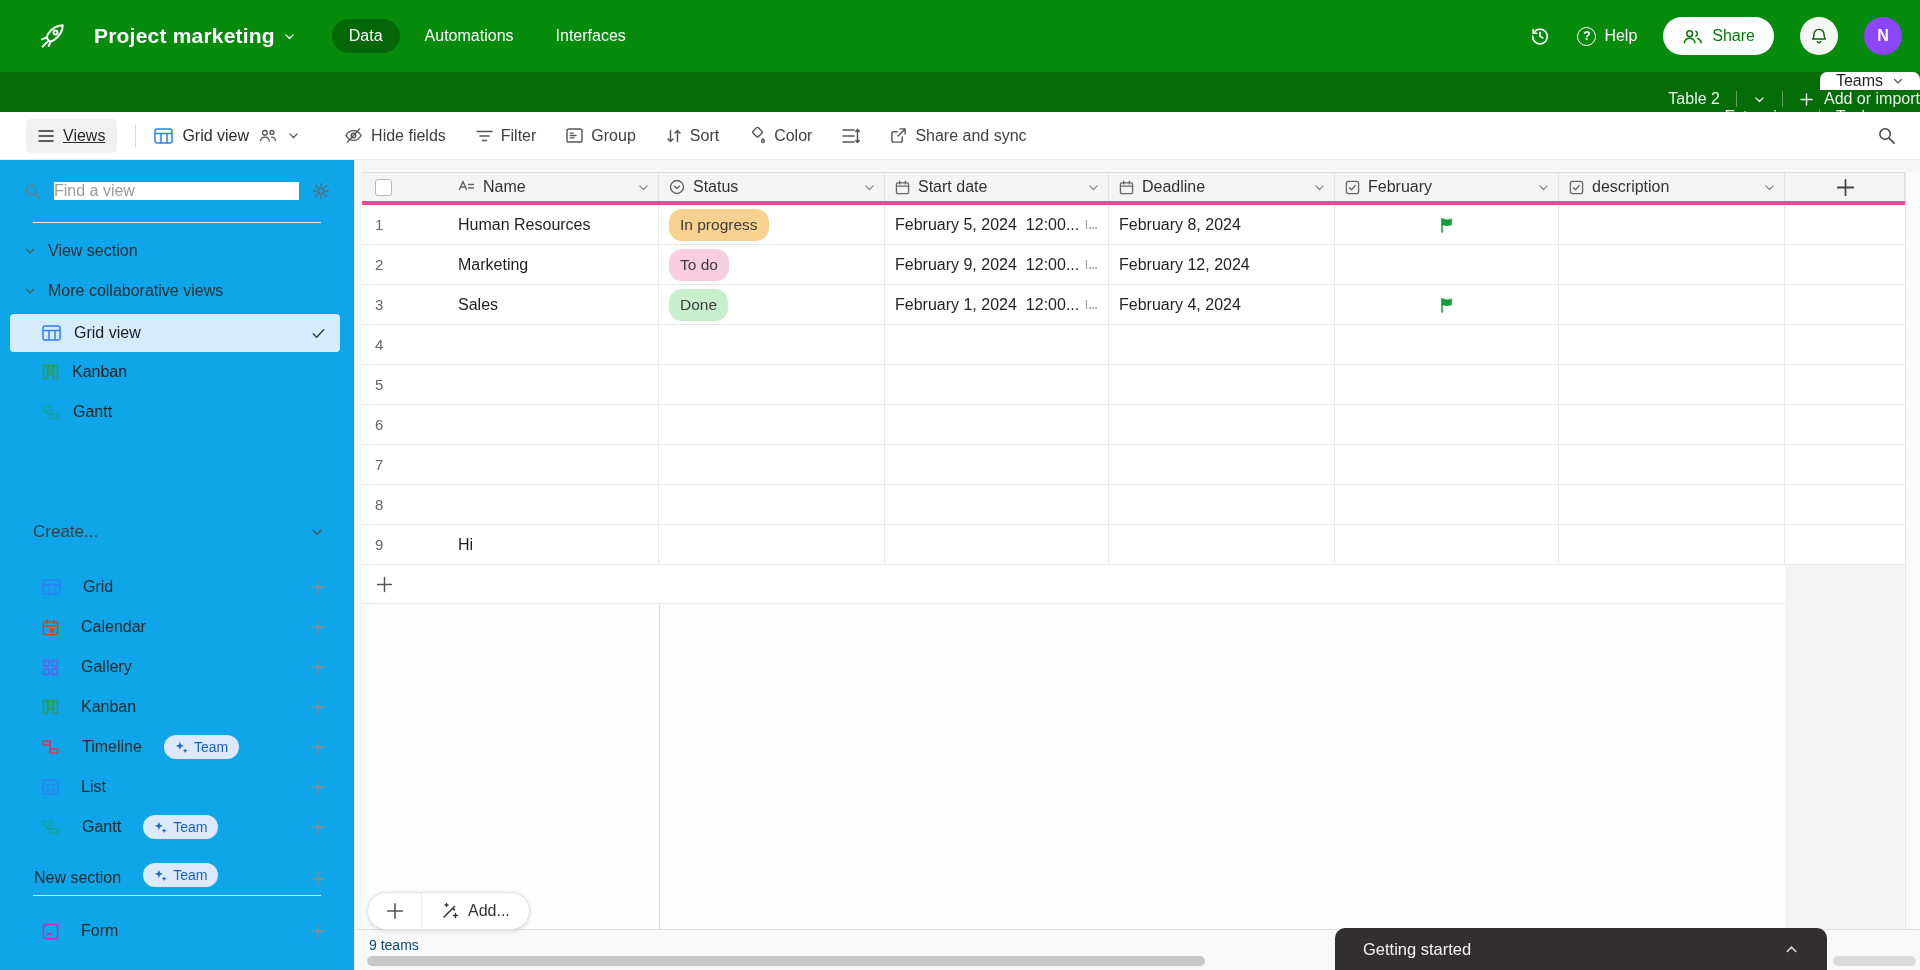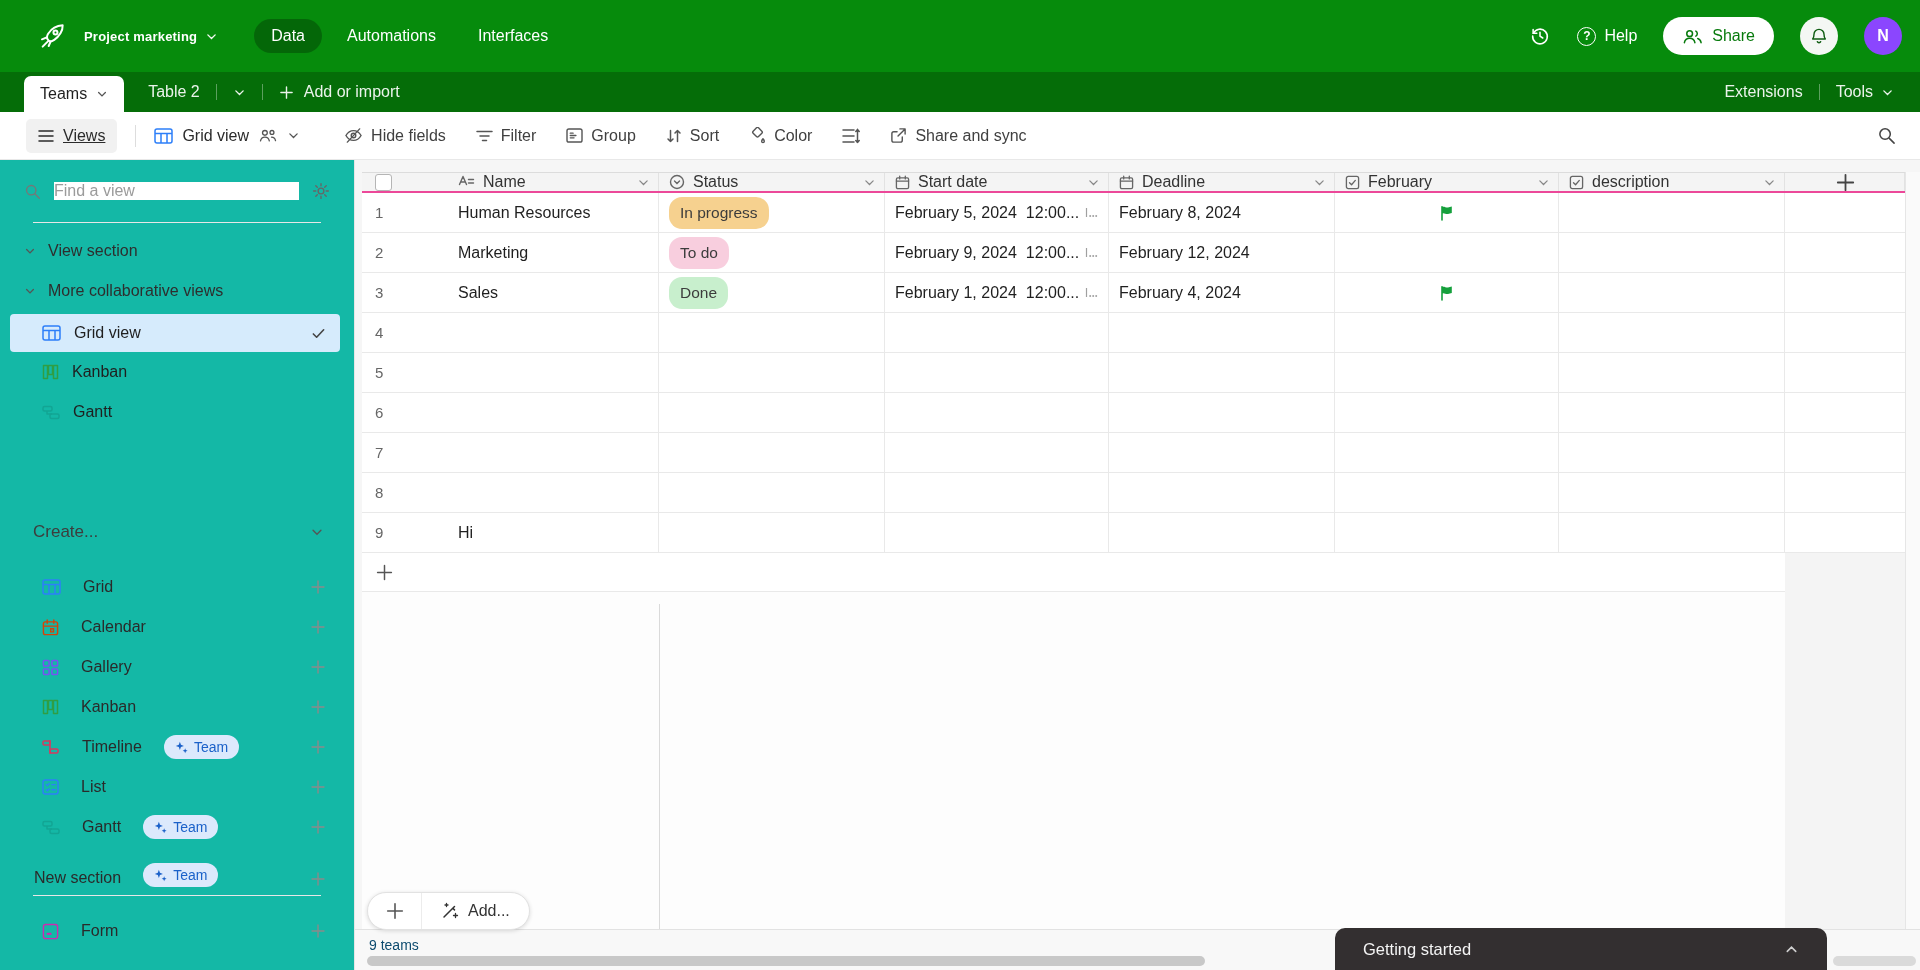--- a/index.html
+++ b/index.html
@@ -4,60 +4,60 @@
 <style>
   * { margin:0; padding:0; box-sizing:border-box; }
   html,body { width:1920px; height:970px; overflow:hidden; background:#fff;
     font-family:"Liberation Sans", sans-serif; }
   svg { display:block; flex:none; }
   .ic { display:inline-flex; align-items:center; justify-content:center; flex:none; }
 
   
   #topbar { position:absolute; left:0; top:0; width:1920px; height:72px;
     background:#068b0c; display:flex; align-items:center; color:#fff; }
-  .tb-title { font-size:13px; font-weight:700; margin-left:16px; letter-spacing:.2px; }
+  .tb-title { font-size:21px; font-weight:700; margin-left:26px; letter-spacing:.2px; }
   .tb-chev { margin-left:8px; opacity:.95; }
   .nav-item { font-size:16px; padding:8px 17px; border-radius:18px; margin-left:8px;
     color:#fff; cursor:pointer; }
   .nav-item.active { background:rgba(0,0,0,.26); }
   .tb-right { margin-left:auto; display:flex; align-items:center; gap:26px; margin-right:18px; }
   .help { display:flex; align-items:center; gap:8px; font-size:16px; }
   .help-circ { width:19px; height:19px; border:1.6px solid #fff; border-radius:50%;
     display:flex; align-items:center; justify-content:center; font-size:12px; font-weight:700; }
   .share-btn { background:#fff; color:#077a0c; height:38px; border-radius:19px;
     display:flex; align-items:center; gap:9px; padding:0 19px; font-size:16px; font-weight:500; }
   .bell-btn { width:38px; height:38px; border-radius:50%; background:#f4f7f4;
     display:flex; align-items:center; justify-content:center; }
   .avatar { width:38px; height:38px; border-radius:50%; background:#8b46fe; color:#fff;
     display:flex; align-items:center; justify-content:center; font-size:16px; font-weight:600; }
 
   
   #tabbar { position:absolute; left:0; top:72px; width:1920px; height:40px;
-    background:#056d08; display:flex; align-items:flex-end; color:rgba(255,255,255,.92); }
+    background:#056d08; display:flex; align-items:flex-end; color:rgba(255,255,255,.92);flex-direction:column; }
   .tab-active { margin-left:24px; height:36px; background:#fff; border-radius:7px 7px 0 0;
     display:flex; align-items:center; gap:9px; padding:0 16px; color:#1f1f1f;
     font-size:16px; font-weight:500; }
   .tab-rest { display:flex; align-items:center; height:40px; gap:16px; margin-left:24px; font-size:16px; }
   .vsep { width:1px; height:16px; background:rgba(255,255,255,.35); }
   .addimp { display:flex; align-items:center; gap:10px; }
   .tab-right { margin-left:auto; display:flex; align-items:center; gap:16px;
     margin-right:26px; height:40px; font-size:16px; }
 
   
   #toolbar { position:absolute; left:0; top:112px; width:1920px; height:48px; background:#fff;
     border-bottom:1px solid #e8e8e8; display:flex; align-items:center; color:#3d3d3d; }
   .views-btn { margin-left:26px; background:#f1f1f1; border-radius:5px; height:34px;
     display:flex; align-items:center; gap:9px; padding:0 12px; font-size:16px; color:#2b2b2b;text-decoration:underline; }
   .tool-sep { width:1px; height:22px; background:#ddd; margin:0 18px; }
   .viewname { display:flex; align-items:center; gap:9px; font-size:16px; color:#2b2b2b; }
   .tool-btn { display:flex; align-items:center; gap:8px; font-size:16px; color:#404040; margin-left:30px; }
   .search-right { margin-left:auto; margin-right:24px; }
 
   
-  #sidebar { position:absolute; left:0; top:160px; width:355px; height:810px; background:#14b8a6;
+  #sidebar { position:absolute; left:0; top:160px; width:355px; height:810px; background:#0ea5e9;
     border-right:1px solid #e5e5e5; }
   .sb-search { position:absolute; left:24px; top:22px; right:24px; display:flex; align-items:center; gap:13px; }
   .sb-search input { border:none; outline:none; flex:1; font-size:16px; color:#333;
     font-family:"Liberation Sans",sans-serif; }
   .sb-search input::placeholder { color:#9b9b9b; }
   .sb-div { position:absolute; left:33px; right:33px; top:62px; height:1px; background:#e7e7e7; }
   .sb-sec { position:absolute; left:24px; display:flex; align-items:center; gap:12px;
     font-size:16px; color:#2e2e2e; }
   .sb-view { position:absolute; left:10px; width:330px; height:38px; border-radius:4px;
     display:flex; align-items:center; gap:13px; padding:0 14px 0 32px; font-size:16px; color:#1f1f1f; }
@@ -70,22 +70,22 @@
     align-items:center; gap:22px; padding:0 14px 0 32px; font-size:16px; color:#2a2a2a; }
   .cr-item.noicon { padding-left:24px;align-items:flex-end; }
   .cr-item .plus { margin-left:auto; color:#8a8a8a; }
   .badge { height:24px; border-radius:12px; background:#dce9fc; color:#1b61c9;
     display:flex; align-items:center; gap:6px; padding:0 11px; font-size:14px; }
 
   
   #table-area { position:absolute; left:355px; top:160px; width:1565px; height:769px; background:#f6f6f6; }
   #grid-white { position:absolute; left:7px; top:12px; width:1423px; height:757px; background:#fdfdfd; }
   #grid { position:absolute; left:7px; top:12px; }
-  .hrow { display:flex; height:21px; background:#f4f4f4; border-top:1px solid #dcdcdc;
-    border-bottom:2px solid #ec4899; }
+  .hrow { display:flex; height:33px; background:#f4f4f4; border-top:1px solid #dcdcdc;
+    border-bottom:4px solid #ec4899; }
   .hc { display:flex; align-items:center; gap:8px; border-right:1px solid #e2e2e2;
     font-size:16px; color:#333; padding:0 8px 0 10px; }
   .hc .hchev { margin-left:auto; color:#888; }
   .brow { display:flex; height:40px; background:#fff; border-bottom:1px solid #e9e9e9;
     font-size:16px; color:#1f1f1f; }
   .c { display:flex; align-items:center; border-right:1px solid #e9e9e9; padding:0 10px; }
   .w0 { width:86px; border-right:none; padding:0 0 0 13px; }
   .w1 { width:211px; } .w2 { width:226px; } .w3 { width:224px; }
   .w4 { width:226px; } .w5 { width:224px; justify-content:center; } .w6 { width:226px; }
   .wadd { width:120px; background:#f4f4f4; justify-content:center; border-right:1px solid #e2e2e2; color:#444; }

